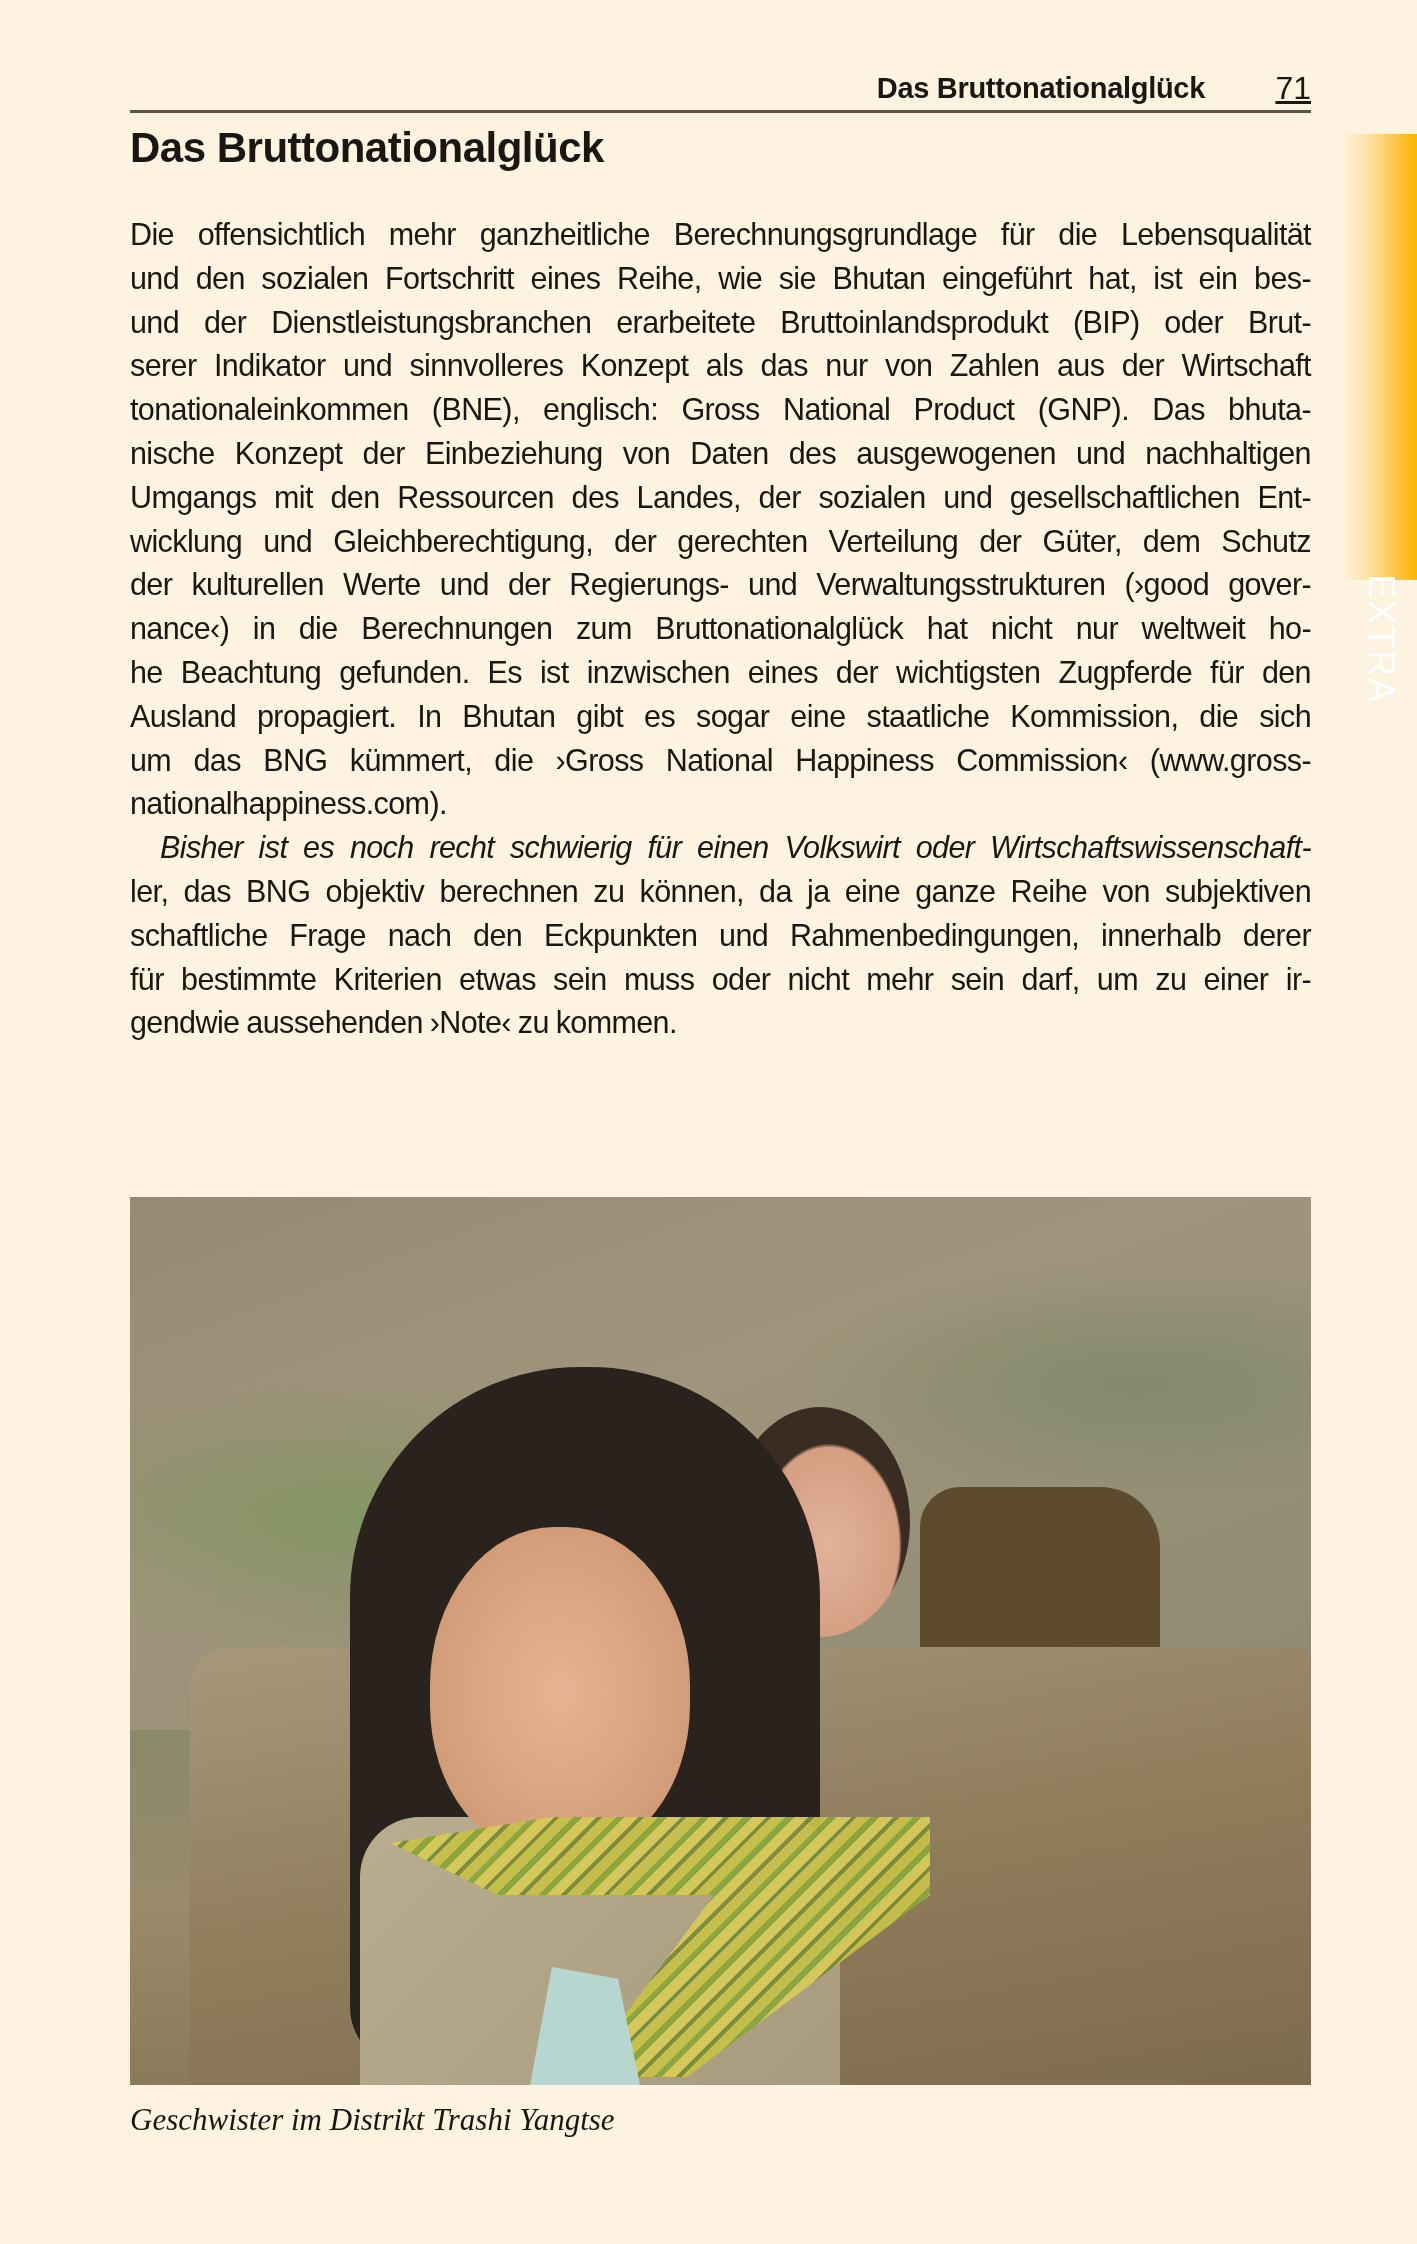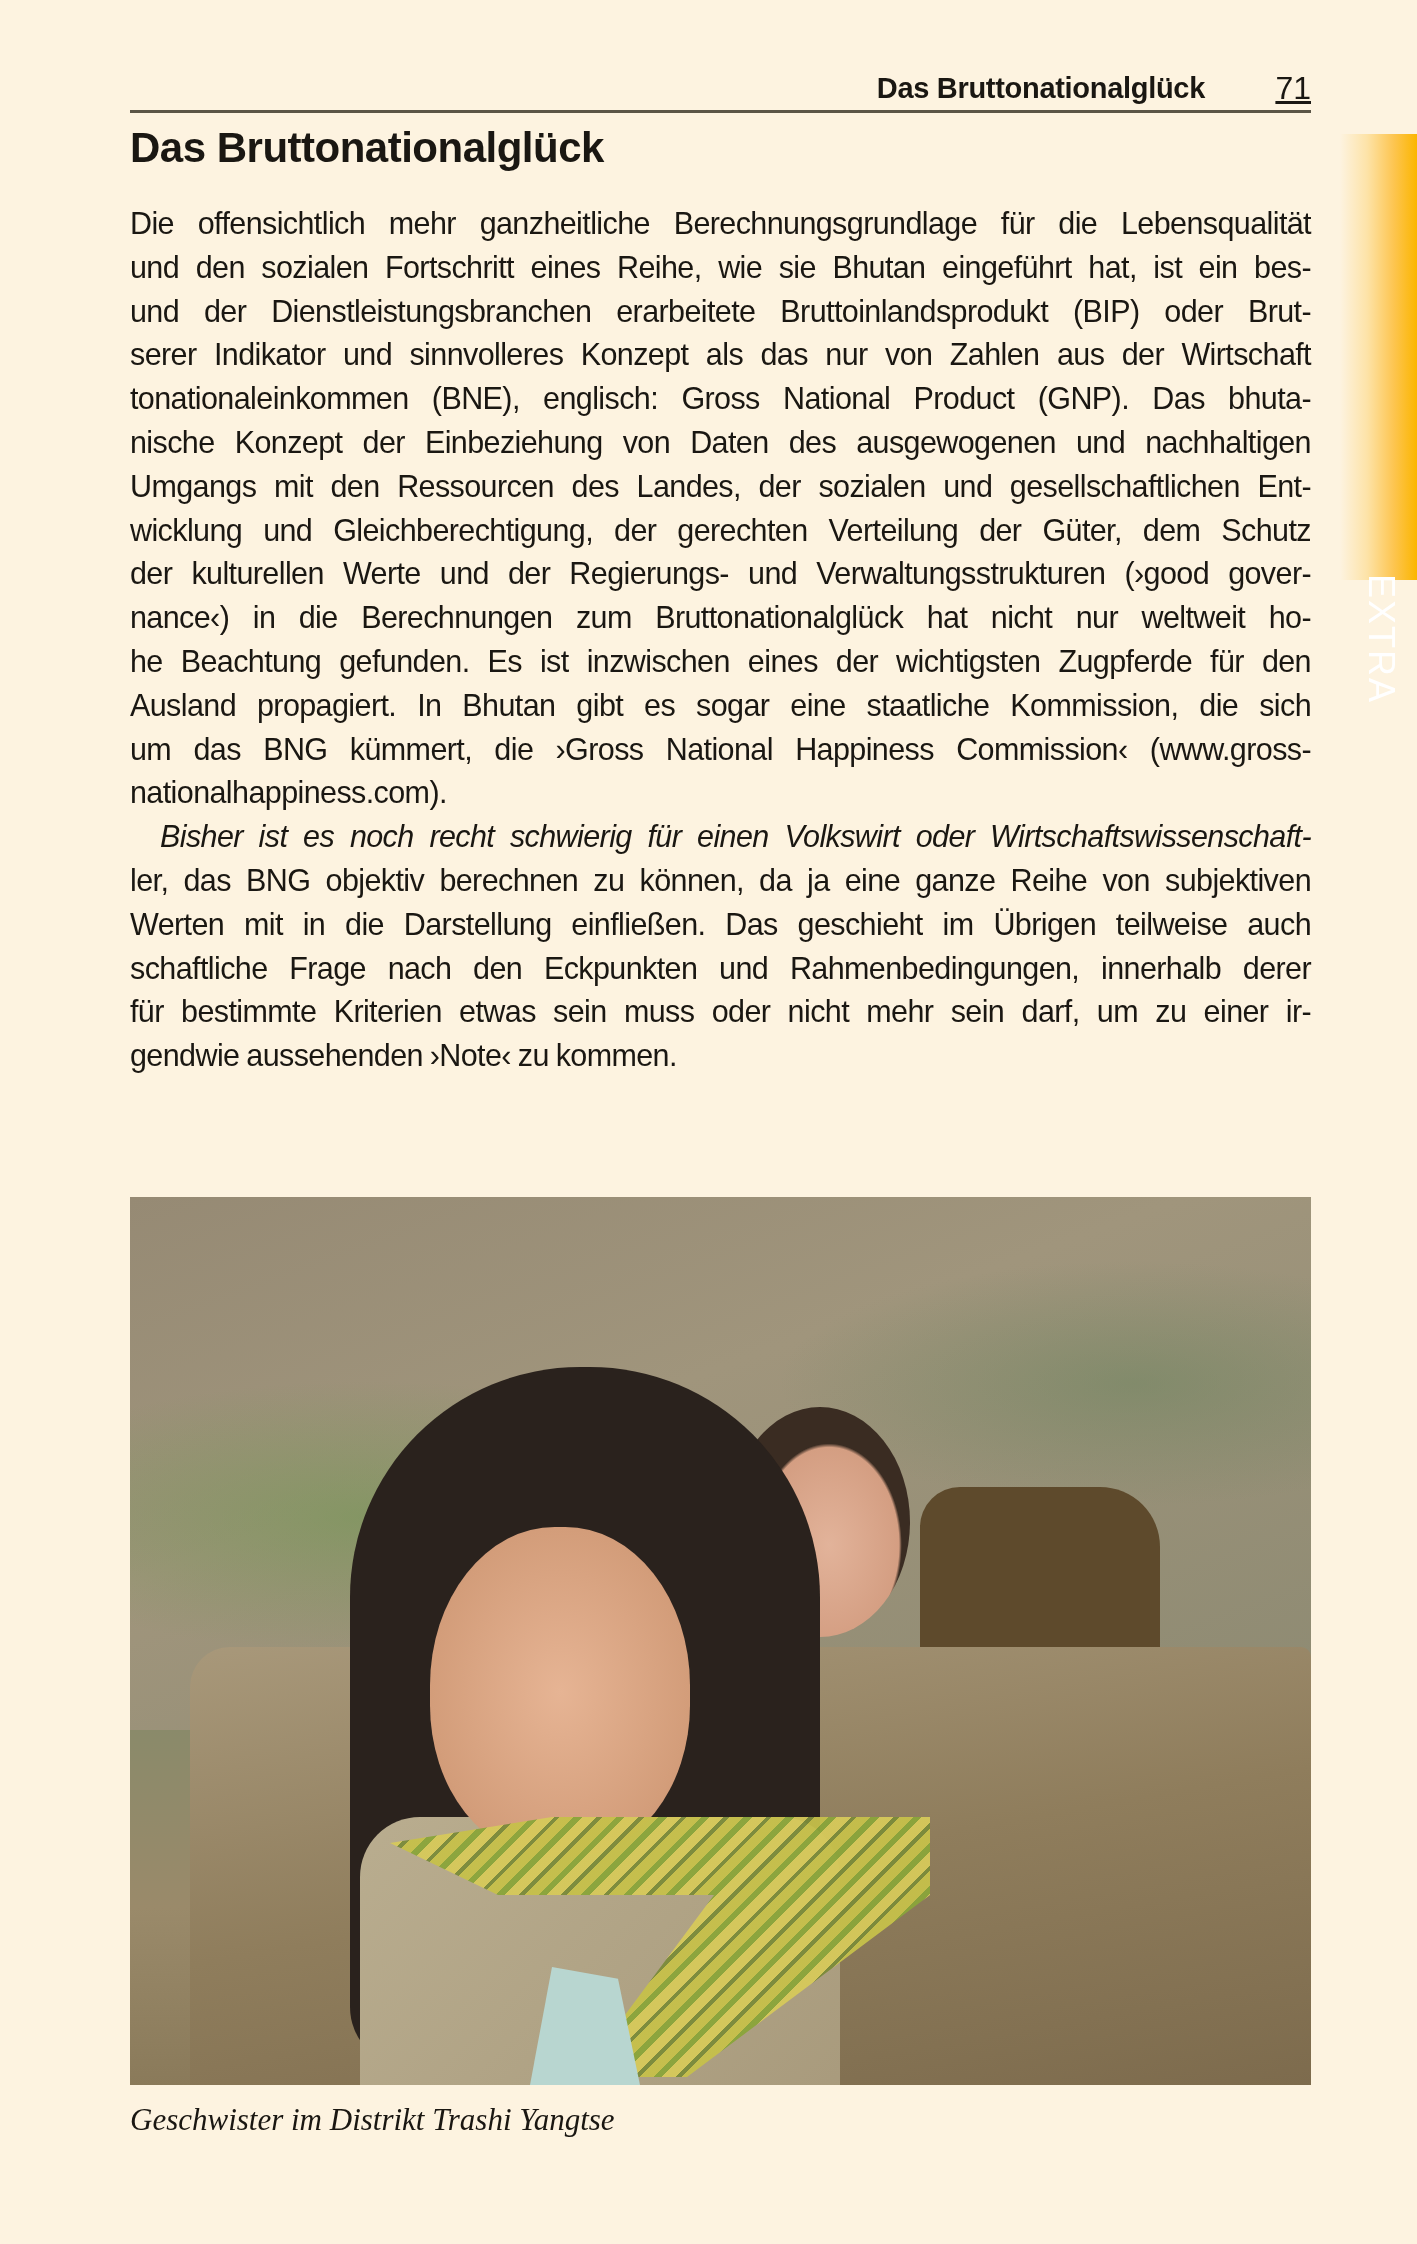--- a/index.html
+++ b/index.html
@@ -33,21 +33,21 @@
     transform-origin: left top;
     transform: rotate(90deg) translateY(-44px);
     color: #ffffff; font-size: 36px; font-weight: normal; letter-spacing: 2px;
     white-space: nowrap;
   }
   h1.section-title {
     position: absolute; left: 130px; top: 124px; margin: 0;
     font-size: 42px; font-weight: bold; letter-spacing: -0.5px;
   }
   .body-text {
-    position: absolute; left: 130px; top: 202px; width: 1181px;
+    position: absolute; left: 130px; top: 213px; width: 1181px;
     font-size: 30.5px; line-height: 43.8px;
     letter-spacing: -0.6px;
     word-spacing: -1px;
   }
   .body-text .line {
     display: block; white-space: nowrap; text-align: justify;
     text-align-last: justify; height: 43.8px; overflow: visible;
   }
   .body-text .line.last { text-align-last: left; }
   .body-text .line.indent { text-indent: 30px; font-style: italic; }
@@ -134,21 +134,20 @@
     <span class="line">der kulturellen Werte und der Regierungs- und Verwaltungsstrukturen (›good gover-</span>
     <span class="line">nance‹) in die Berechnungen zum Bruttonationalglück hat nicht nur weltweit ho-</span>
     <span class="line">he Beachtung gefunden. Es ist inzwischen eines der wichtigsten Zugpferde für den</span>
     <span class="line">Ausland propagiert. In Bhutan gibt es sogar eine staatliche Kommission, die sich</span>
     <span class="line">um das BNG kümmert, die ›Gross National Happiness Commission‹ (www.gross-</span>
     <span class="line last">nationalhappiness.com).</span>
   </div>
   <div>
     <span class="line indent">Bisher ist es noch recht schwierig für einen Volkswirt oder Wirtschaftswissenschaft-</span>
     <span class="line">ler, das BNG objektiv berechnen zu können, da ja eine ganze Reihe von subjektiven</span>
-    <span class="line">Werten mit in die Darstellung einfließen. Das geschieht im Übrigen teilweise auch</span>
     <span class="line">schaftliche Frage nach den Eckpunkten und Rahmenbedingungen, innerhalb derer</span>
     <span class="line">für bestimmte Kriterien etwas sein muss oder nicht mehr sein darf, um zu einer ir-</span>
     <span class="line last">gendwie aussehenden ›Note‹ zu kommen.</span>
   </div>
 </div>
 
 <div class="photo" title="Two children, a smiling girl carrying a toddler on her back in a striped green-yellow sling, in front of a large rock and a hillside">
   <div class="hillside"></div>
   <div class="bag"></div>
   <div class="rock"></div>

